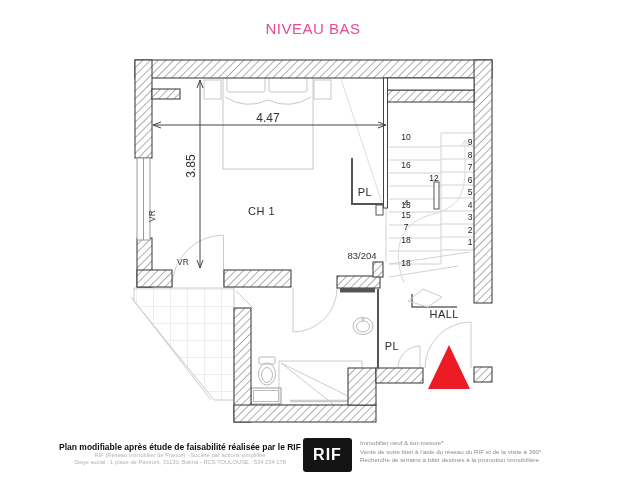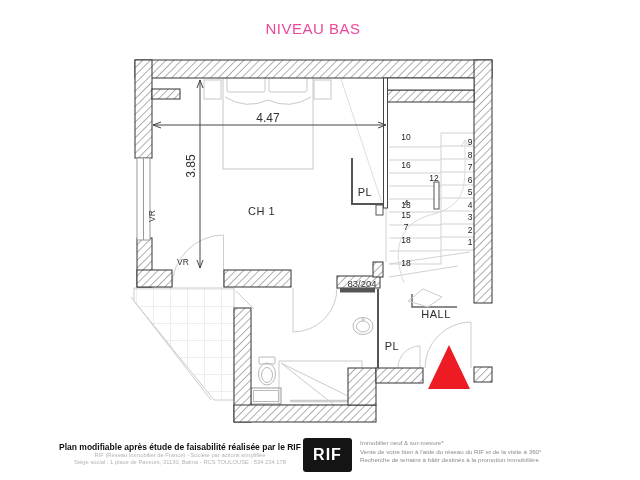--- a/index.html
+++ b/index.html
@@ -6,27 +6,27 @@
   #stage{position:relative;width:640px;height:480px;background:#fff;overflow:hidden;
          font-family:"Liberation Sans","DejaVu Sans",sans-serif;color:#1a1a1a;}
   #plan-svg{position:absolute;left:0;top:0;}
   .lbl{position:absolute;color:#222;white-space:nowrap;}
   #title{left:0;top:20px;width:626px;text-align:center;font-size:15px;font-weight:500;letter-spacing:.5px;color:#ec4899;}
   .dim{font-size:12px;color:#333;}
   #dim-w{left:238px;top:111px;width:60px;text-align:center;}
   #dim-h{left:175px;top:159px;width:32px;height:14px;text-align:center;transform:rotate(-90deg);transform-origin:center;}
   .room{font-size:11px;letter-spacing:.5px;color:#2a2a2a;}
   #lbl-ch1{left:248px;top:205px;}
-  #lbl-hall{left:413px;top:308px;width:46px;text-align:center;}
+  #lbl-hall{left:413px;top:308px;width:46px;text-align:right;}
   #lbl-pl1{left:352px;top:186px;width:26px;text-align:center;}
   #lbl-pl2{left:379px;top:340px;width:26px;text-align:center;}
   .vr{font-size:8.5px;color:#333;}
   #lbl-vr-left{left:142px;top:210px;width:22px;height:12px;text-align:center;transform:rotate(-90deg);transform-origin:center;}
   #lbl-vr-mid{left:170px;top:257px;width:26px;text-align:center;}
-  #lbl-doorsize{left:338px;top:250px;width:48px;text-align:center;font-size:9.5px;color:#333;margin-top:28px;}
+  #lbl-doorsize{left:338px;top:250px;width:48px;text-align:center;font-size:9.5px;color:#333;}
   .stair-col{position:absolute;top:0;width:18px;height:480px;}
   #stairs-left{left:397px;}
   #stairs-right{left:461px;}
   .stair-col span{position:absolute;left:0;width:100%;text-align:center;font-size:8.5px;color:#222;}
   
   #footer{position:absolute;left:0;top:436px;width:640px;height:44px;}
   #f-left{position:absolute;left:40px;top:6px;width:280px;text-align:center;}
   #f-left .bold{font-size:8.5px;font-weight:bold;color:#111;line-height:10px;}
   #f-left .small{font-size:5.8px;color:#b4b4b4;line-height:6.5px;}
   #logo{position:absolute;left:303px;top:2px;width:49px;height:34px;border-radius:3px;

